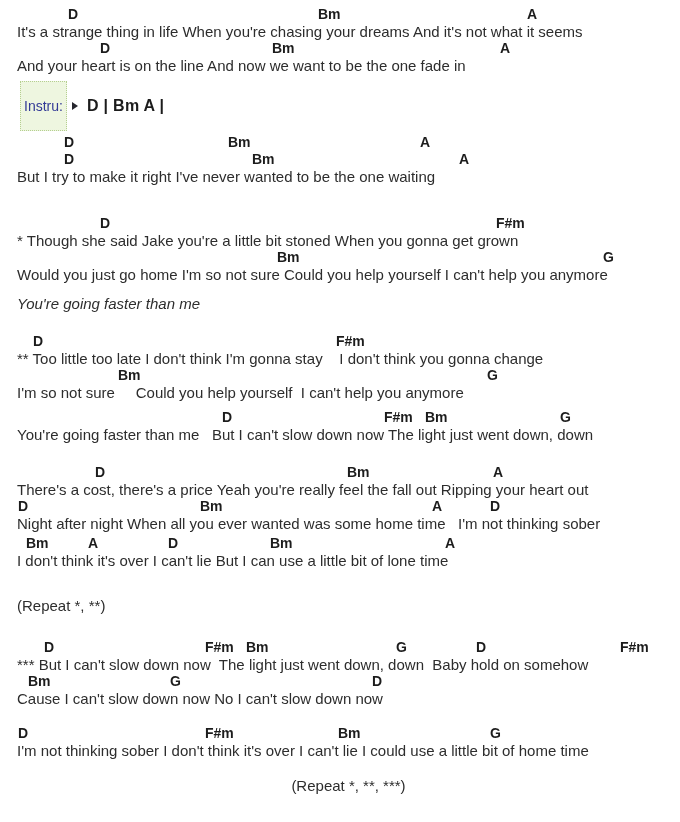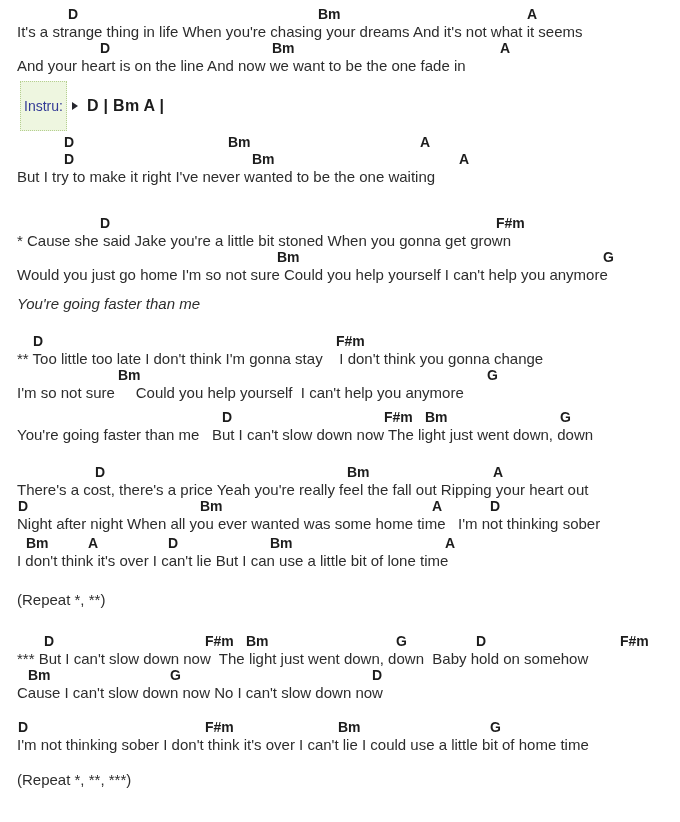--- a/index.html
+++ b/index.html
@@ -125,21 +125,21 @@
         </div>
         <div class="lyric">But I try to make it right I've never wanted to be the one waiting</div>
       </div>
     </div>
     <div class="block" style="margin-top: 30px;">
       <div class="pair">
         <div class="chordrow">
           <span class="chord" style="left: 100px;">D</span>
           <span class="chord" style="left: 496px;">F#m</span>
         </div>
-        <div class="lyric">* Cause she said Jake you're a little bit stoned When you gonna get grown</div>
+        <div class="lyric">* Though she said Jake you're a little bit stoned When you gonna get grown</div>
       </div>
       <div class="pair">
         <div class="chordrow">
           <span class="chord" style="left: 277px;">Bm</span>
           <span class="chord" style="left: 603px;">G</span>
         </div>
         <div class="lyric">Would you just go home I'm so not sure Could you help yourself I can't help you anymore</div>
       </div>
     </div>
     <div class="block textline" style="margin-top: 12px; font-style: italic;">You're going faster than me</div>
@@ -190,21 +190,21 @@
         <div class="chordrow">
           <span class="chord" style="left: 26px;">Bm</span>
           <span class="chord" style="left: 88px;">A</span>
           <span class="chord" style="left: 168px;">D</span>
           <span class="chord" style="left: 270px;">Bm</span>
           <span class="chord" style="left: 445px;">A</span>
         </div>
         <div class="lyric">I don't think it's over I can't lie But I can use a little bit of lone time</div>
       </div>
     </div>
-    <div class="block textline" style="margin-top: 22px;">(Repeat *, **)</div>
+    <div class="block textline" style="margin-top: 28px;">(Repeat *, **)</div>
     <div class="block" style="margin-top: 25px;">
       <div class="pair">
         <div class="chordrow">
           <span class="chord" style="left: 44px;">D</span>
           <span class="chord" style="left: 205px;">F#m</span>
           <span class="chord" style="left: 246px;">Bm</span>
           <span class="chord" style="left: 396px;">G</span>
           <span class="chord" style="left: 476px;">D</span>
           <span class="chord" style="left: 620px;">F#m</span>
         </div>
@@ -223,14 +223,14 @@
       <div class="pair">
         <div class="chordrow">
           <span class="chord" style="left: 18px;">D</span>
           <span class="chord" style="left: 205px;">F#m</span>
           <span class="chord" style="left: 338px;">Bm</span>
           <span class="chord" style="left: 490px;">G</span>
         </div>
         <div class="lyric">I'm not thinking sober I don't think it's over I can't lie I could use a little bit of home time</div>
       </div>
     </div>
-    <div class="block textline" style="margin-top: 18px;">(Repeat *, **, ***)</div>
+    <div class="block textline" style="margin-top: 18px; text-align: center;">(Repeat *, **, ***)</div>
   </div>
 
 </body></html>

